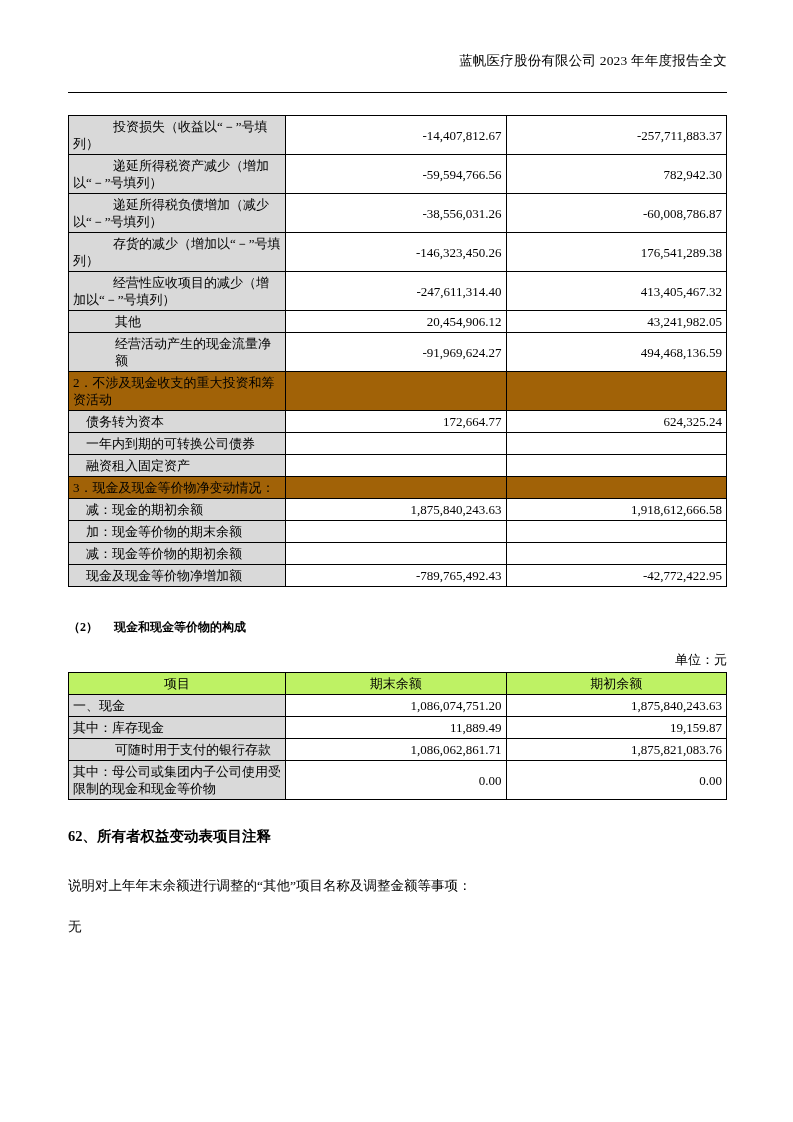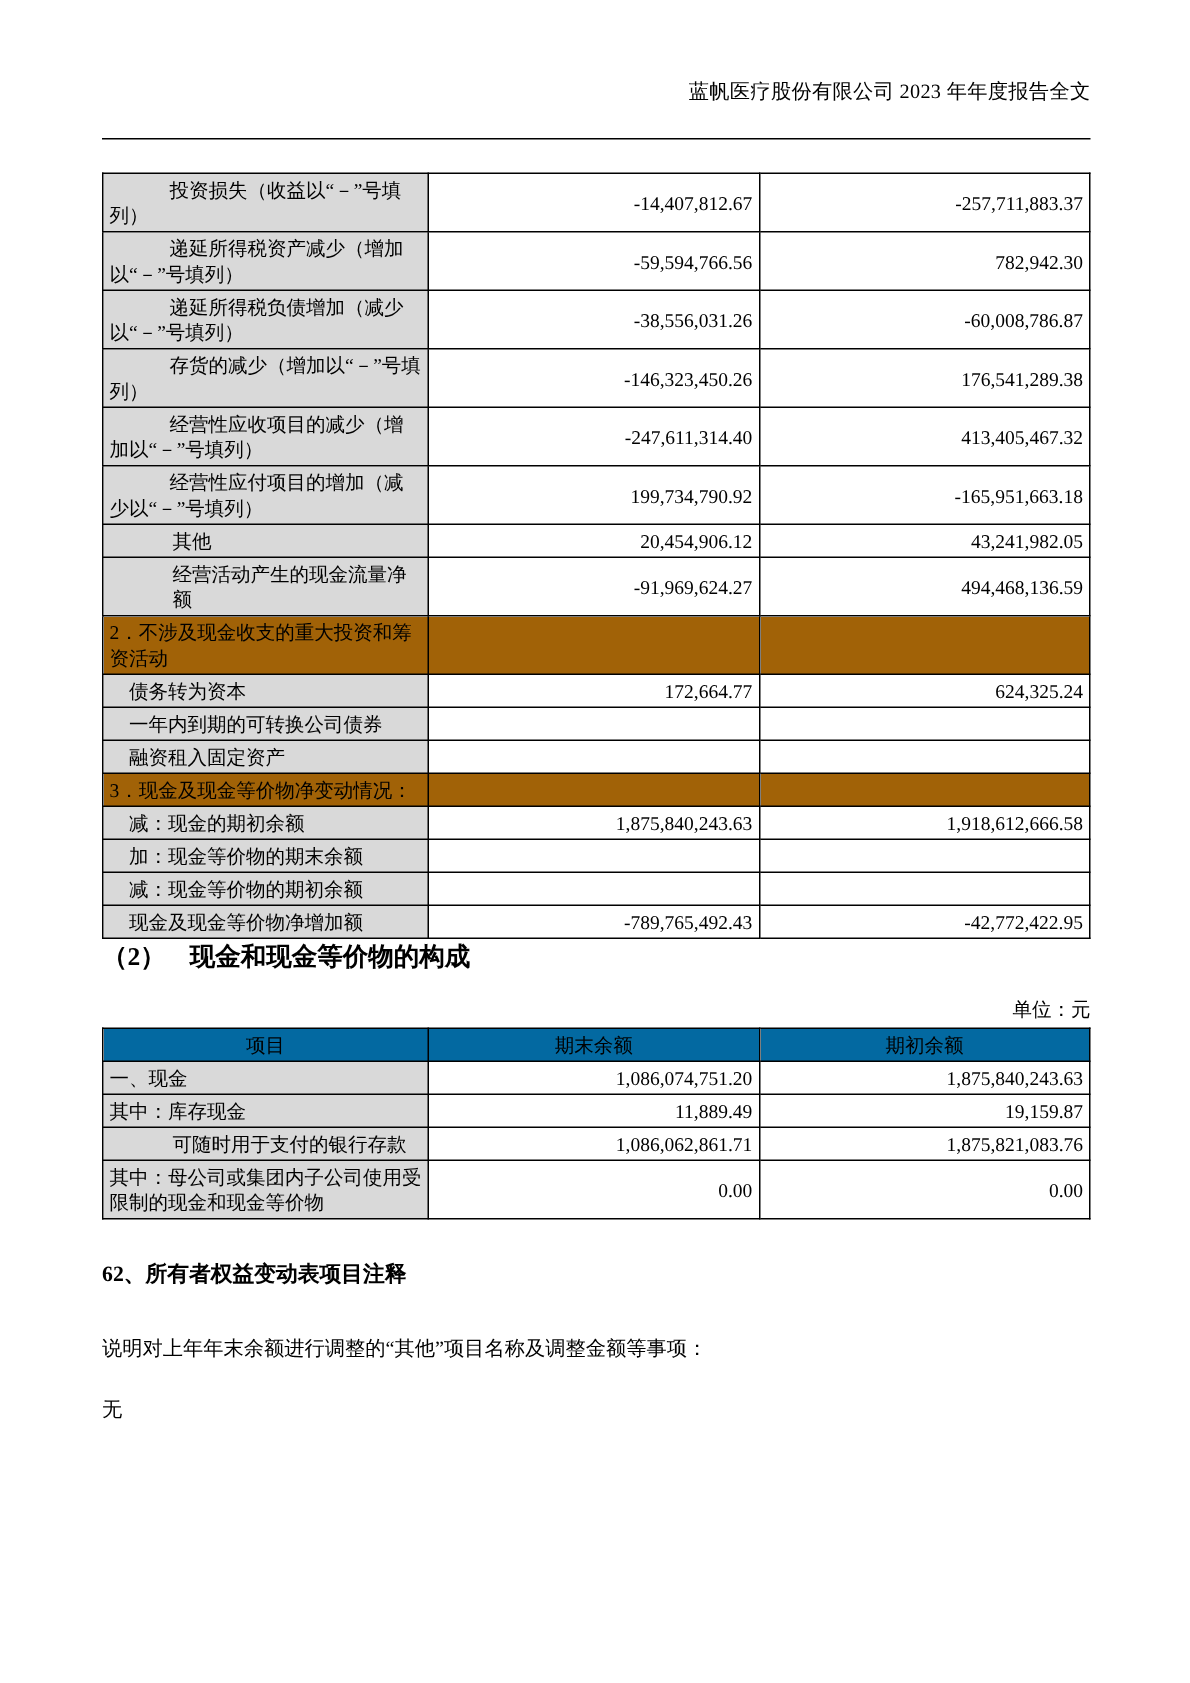--- a/index.html
+++ b/index.html
@@ -19,28 +19,28 @@
     border-collapse:collapse; width:100%; table-layout:fixed;
     font-size:13px; border:1.5px solid #000;
   }
   table.fin td, table.fin th {
     border:1px solid #000; padding:2px 4px; line-height:17px;
     vertical-align:middle; word-break:break-all; overflow:hidden;
   }
   td.label { background:#d9d9d9; text-align:left; }
   td.num   { text-align:right; }
   tr.section-row td { background:#a16207; }
-  th.col-h { background:#0369a1; font-weight:normal; text-align:center; }
+  th.col-h { background:#bef264; font-weight:normal; text-align:center; }
   .hang3 { text-indent:40px; }
   .ind3  { padding-left:46px !important; }
   .ind1  { padding-left:17px !important; }
 
   .tbl1-wrap { margin-top:22px; }
 
-  .sec-title { font-size:17px; font-weight:bold; }
+  .sec-title { margin-top:32px; font-size:12px; font-weight:bold; }
   .sec-title .sec-num { margin-right:16px; }
   .unit-line { margin-top:15px; text-align:right; font-size:13px; }
   .tbl2-wrap { margin-top:3px; }
 
   .notes-heading { margin-top:27px; font-size:14.5px; font-weight:bold; }
   .note-text { margin-top:31px; font-size:13.5px; }
   .note-answer { margin-top:23px; font-size:13.5px; }
 </style>
 </head>
 <body>
@@ -76,25 +76,20 @@
           </tr>
           <tr>
             <td class="label hang3">存货的减少（增加以“－”号填列）</td>
             <td class="num">-146,323,450.26</td>
             <td class="num">176,541,289.38</td>
           </tr>
           <tr>
             <td class="label hang3">经营性应收项目的减少（增加以“－”号填列）</td>
             <td class="num">-247,611,314.40</td>
             <td class="num">413,405,467.32</td>
-          </tr>
-          <tr>
-            <td class="label hang3">经营性应付项目的增加（减少以“－”号填列）</td>
-            <td class="num">199,734,790.92</td>
-            <td class="num">-165,951,663.18</td>
           </tr>
           <tr>
             <td class="label ind3">其他</td>
             <td class="num">20,454,906.12</td>
             <td class="num">43,241,982.05</td>
           </tr>
           <tr>
             <td class="label ind3">经营活动产生的现金流量净额</td>
             <td class="num">-91,969,624.27</td>
             <td class="num">494,468,136.59</td>

